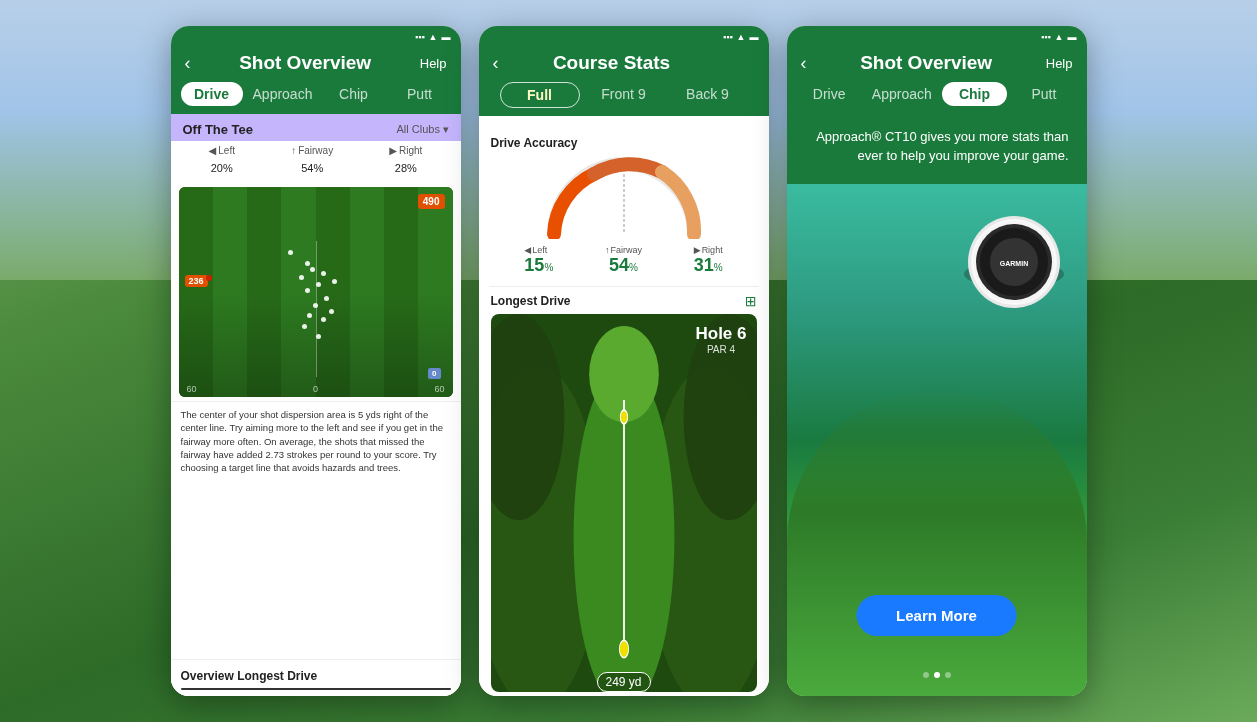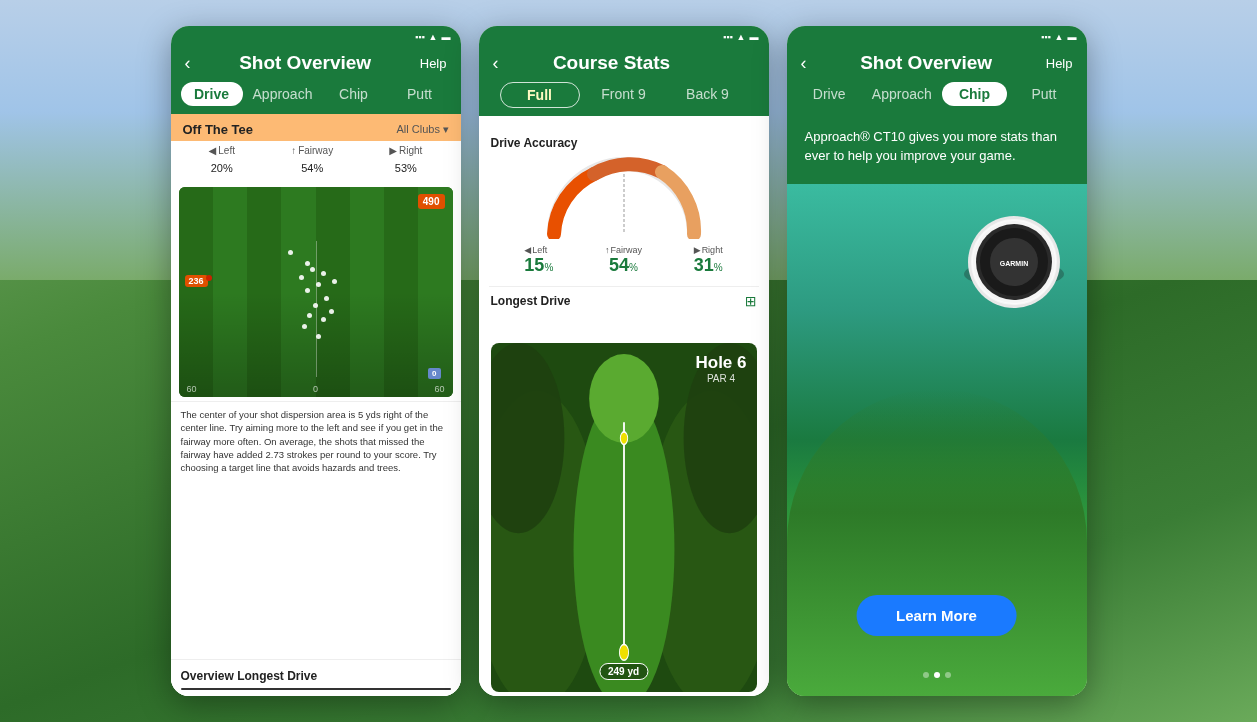--- a/index.html
+++ b/index.html
@@ -112,21 +112,21 @@
     .tab-item.outline-active {
       border: 1.5px solid rgba(255,255,255,0.8);
       color: #fef9c3;
       font-weight: 600;
     }
     .section-header {
       display: flex;
       justify-content: space-between;
       align-items: center;
       padding: 8px 12px 4px;
-      background: #fdba74;
+      background: #c4b5fd;
     }
     .section-title {
       font-size: 13px;
       font-weight: 600;
       color: #222;
     }
     .all-clubs-btn {
       font-size: 11px;
       color: #555;
       display: flex;
@@ -218,21 +218,21 @@
             <span>↑</span>
             <span>Fairway</span>
           </div>
           <div class="stat-value"><span>54</span><span>%</span></div>
         </div>
         <div class="stat-item">
           <div class="stat-label">
             <span>▶</span>
             <span>Right</span>
           </div>
-          <div class="stat-value"><span>53</span><span>%</span></div>
+          <div class="stat-value"><span>28</span><span>%</span></div>
         </div>
       </div>
 
       <div style="position:relative; margin:4px 8px; height:210px; background:#2a6a1a; border-radius:6px; overflow:hidden;">
 
         <div style="position:absolute;inset:0;display:flex;">
           <div style="flex:1;background:#266a18;"></div>
           <div style="flex:1;background:#2d7a20;"></div>
           <div style="flex:1;background:#266a18;"></div>
           <div style="flex:1;background:#2d7a20;"></div>
@@ -347,21 +347,21 @@
             <div style="font-size:9px;color:#555;display:flex;align-items:center;gap:1px;">
               <span>▶</span>
               <span>Right</span>
             </div>
             <div style="font-size:18px;font-weight:700;color:#1a7a3c;"><span>31</span><span style="font-size:10px;font-weight:400;">%</span></div>
           </div>
         </div>
       </div>
       <div style="height:1px;background:#eee;margin:0 10px;"></div>
 
-      <div style="padding:6px 12px 4px;flex:1;display:flex;flex-direction:column;gap:29px;">
+      <div style="padding:6px 12px 4px;flex:1;display:flex;flex-direction:column;">
         <div style="display:flex;justify-content:space-between;align-items:center;margin-bottom:5px;">
           <span style="font-size:12px;font-weight:600;color:#222;">Longest Drive</span>
           <span style="color:#1a7a3c;font-size:14px;">⊞</span>
         </div>
 
         <div style="flex:1;border-radius:8px;overflow:hidden;position:relative;min-height:220px;">
 
           <div style="position:absolute;inset:0;background:#1e4a10;"></div>
 
           <div style="position:absolute;inset:0;">
@@ -381,21 +381,21 @@
               <circle cx="145" cy="195" r="5" fill="#f0e000" stroke="#fff" stroke-width="1"></circle>
               <circle cx="145" cy="60" r="4" fill="#f0e000" stroke="#fff" stroke-width="1"></circle>
             </svg>
           </div>
 
           <div style="position:absolute;top:10px;right:10px;text-align:center;color:#fff;">
             <div style="font-size:17px;font-weight:700;">Hole 6</div>
             <div style="font-size:10px;opacity:0.85;">PAR 4</div>
           </div>
 
-          <div style="position:absolute;bottom:12px;left:50%;transform:translateX(-50%);background:rgba(30,74,16,0.85);border:1.5px solid #fff;color:#fff;font-size:10px;font-weight:700;padding:2px 8px;border-radius:10px;white-space:nowrap;">249 yd</div>
+          <div style="position:absolute;bottom:0;left:50%;transform:translateX(-50%);background:rgba(30,74,16,0.85);border:1.5px solid #fff;color:#fff;font-size:12px;font-weight:400;padding:2px 8px;border-radius:10px;white-space:nowrap;">249 yd</div>
         </div>
       </div>
     </div>
   </div>
 
   <div class="phone-screen wide">
 
     <div class="status-bar">
       <span class="status-icon">▪▪▪</span>
       <span class="status-icon">▲</span>
@@ -408,21 +408,21 @@
       <span class="header-help">Help</span>
     </div>
 
     <div class="tab-bar">
       <div class="tab-item">Drive</div>
       <div class="tab-item">Approach</div>
       <div class="tab-item active">Chip</div>
       <div class="tab-item">Putt</div>
     </div>
 
-    <div style="background:#1a7a3c;padding:14px 18px 18px;text-align:left;">
+    <div style="background:#1a7a3c;padding:14px 18px 18px;text-align:right;">
       <div style="color:#fff;font-size:13px;font-weight:500;line-height:1.45;">Approach® CT10 gives you more stats than ever to help you improve your game.</div>
     </div>
 
     <div style="flex:1;position:relative;overflow:hidden;">
 
       <div style="position:absolute;inset:0;background:linear-gradient(180deg,#3abba0 0%,#2d9a80 25%,#1a7a40 50%,#3aaa38 75%,#5aba40 100%);"></div>
 
       <div style="position:absolute;bottom:0;left:0;right:0;height:60%;background:linear-gradient(180deg,transparent 0%,#2d7a28 40%,#4aaa3c 100%);border-radius:100% 100% 0 0;"></div>
 
       <div style="position:absolute;top:30px;right:18px;width:110px;height:110px;">

